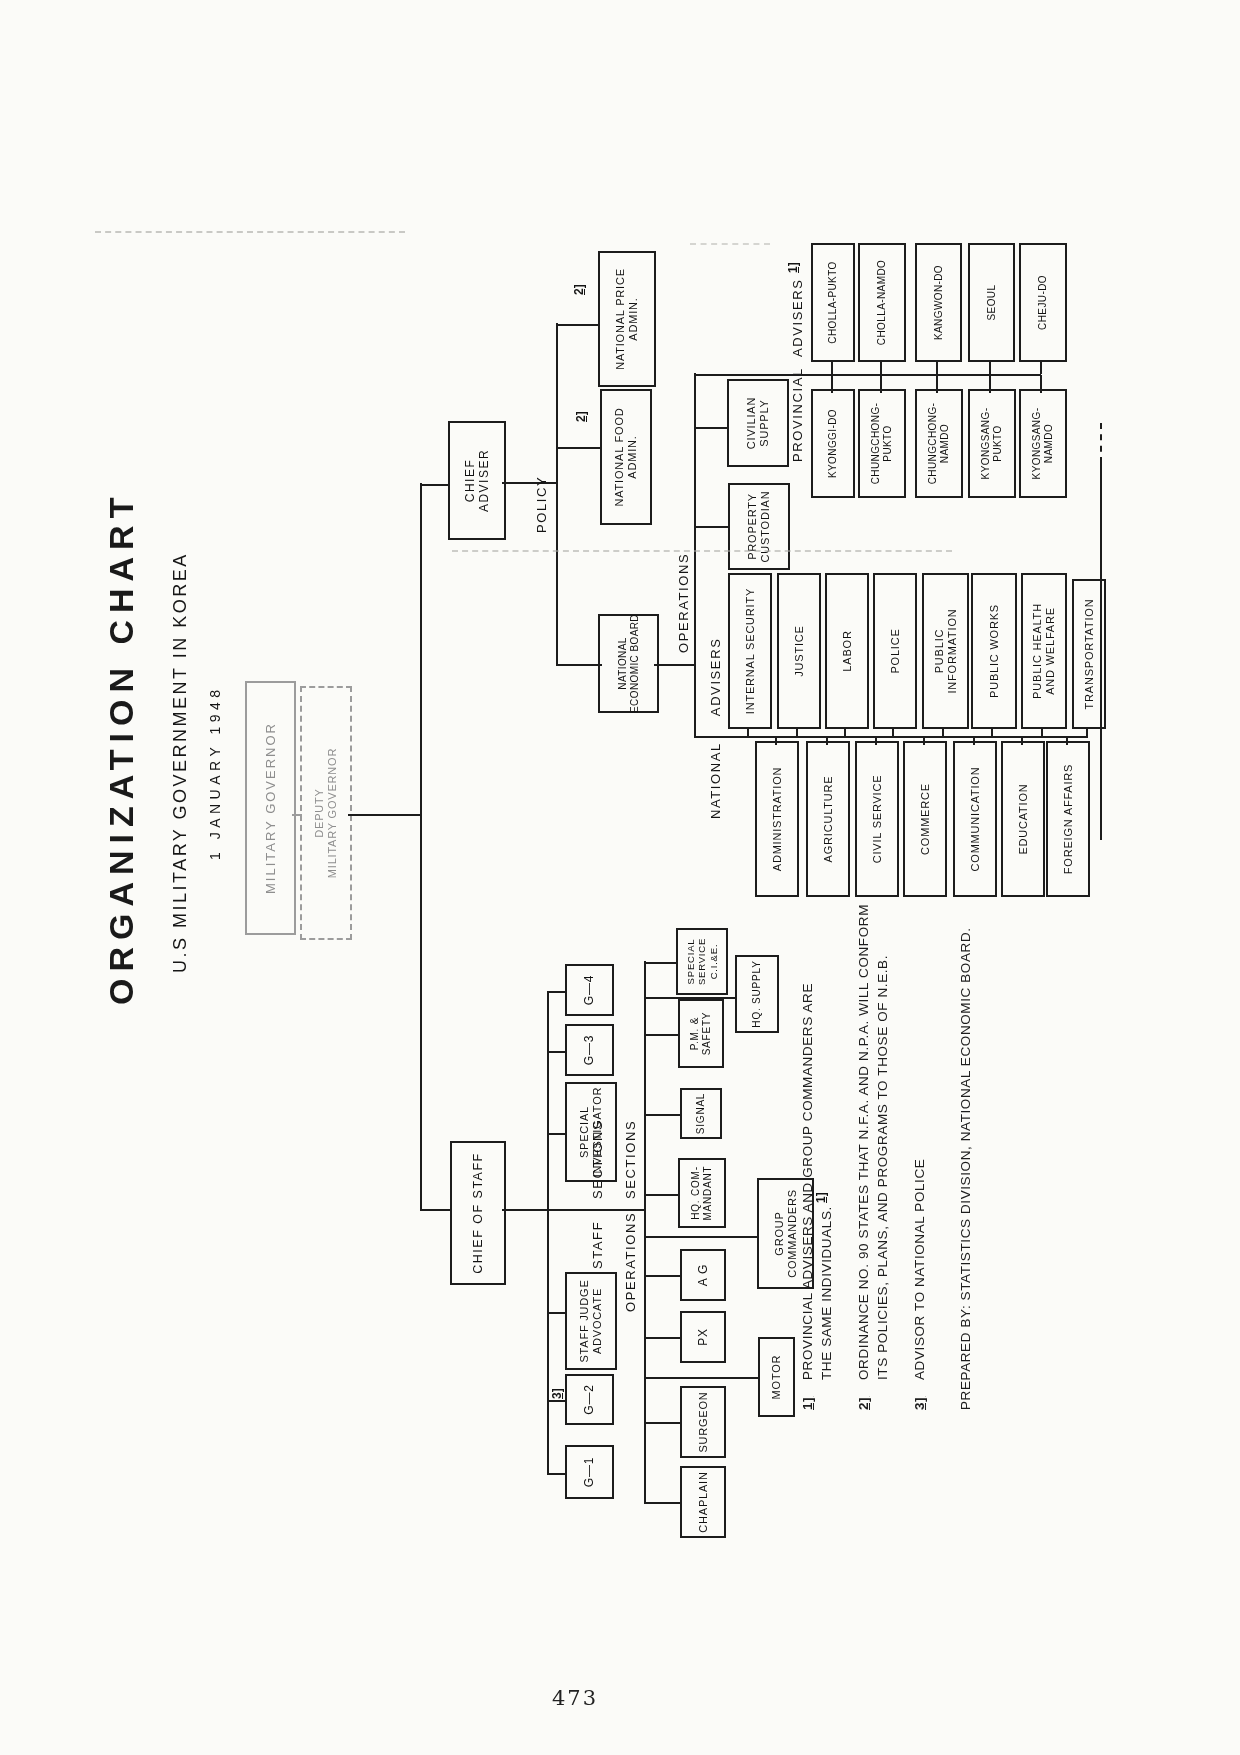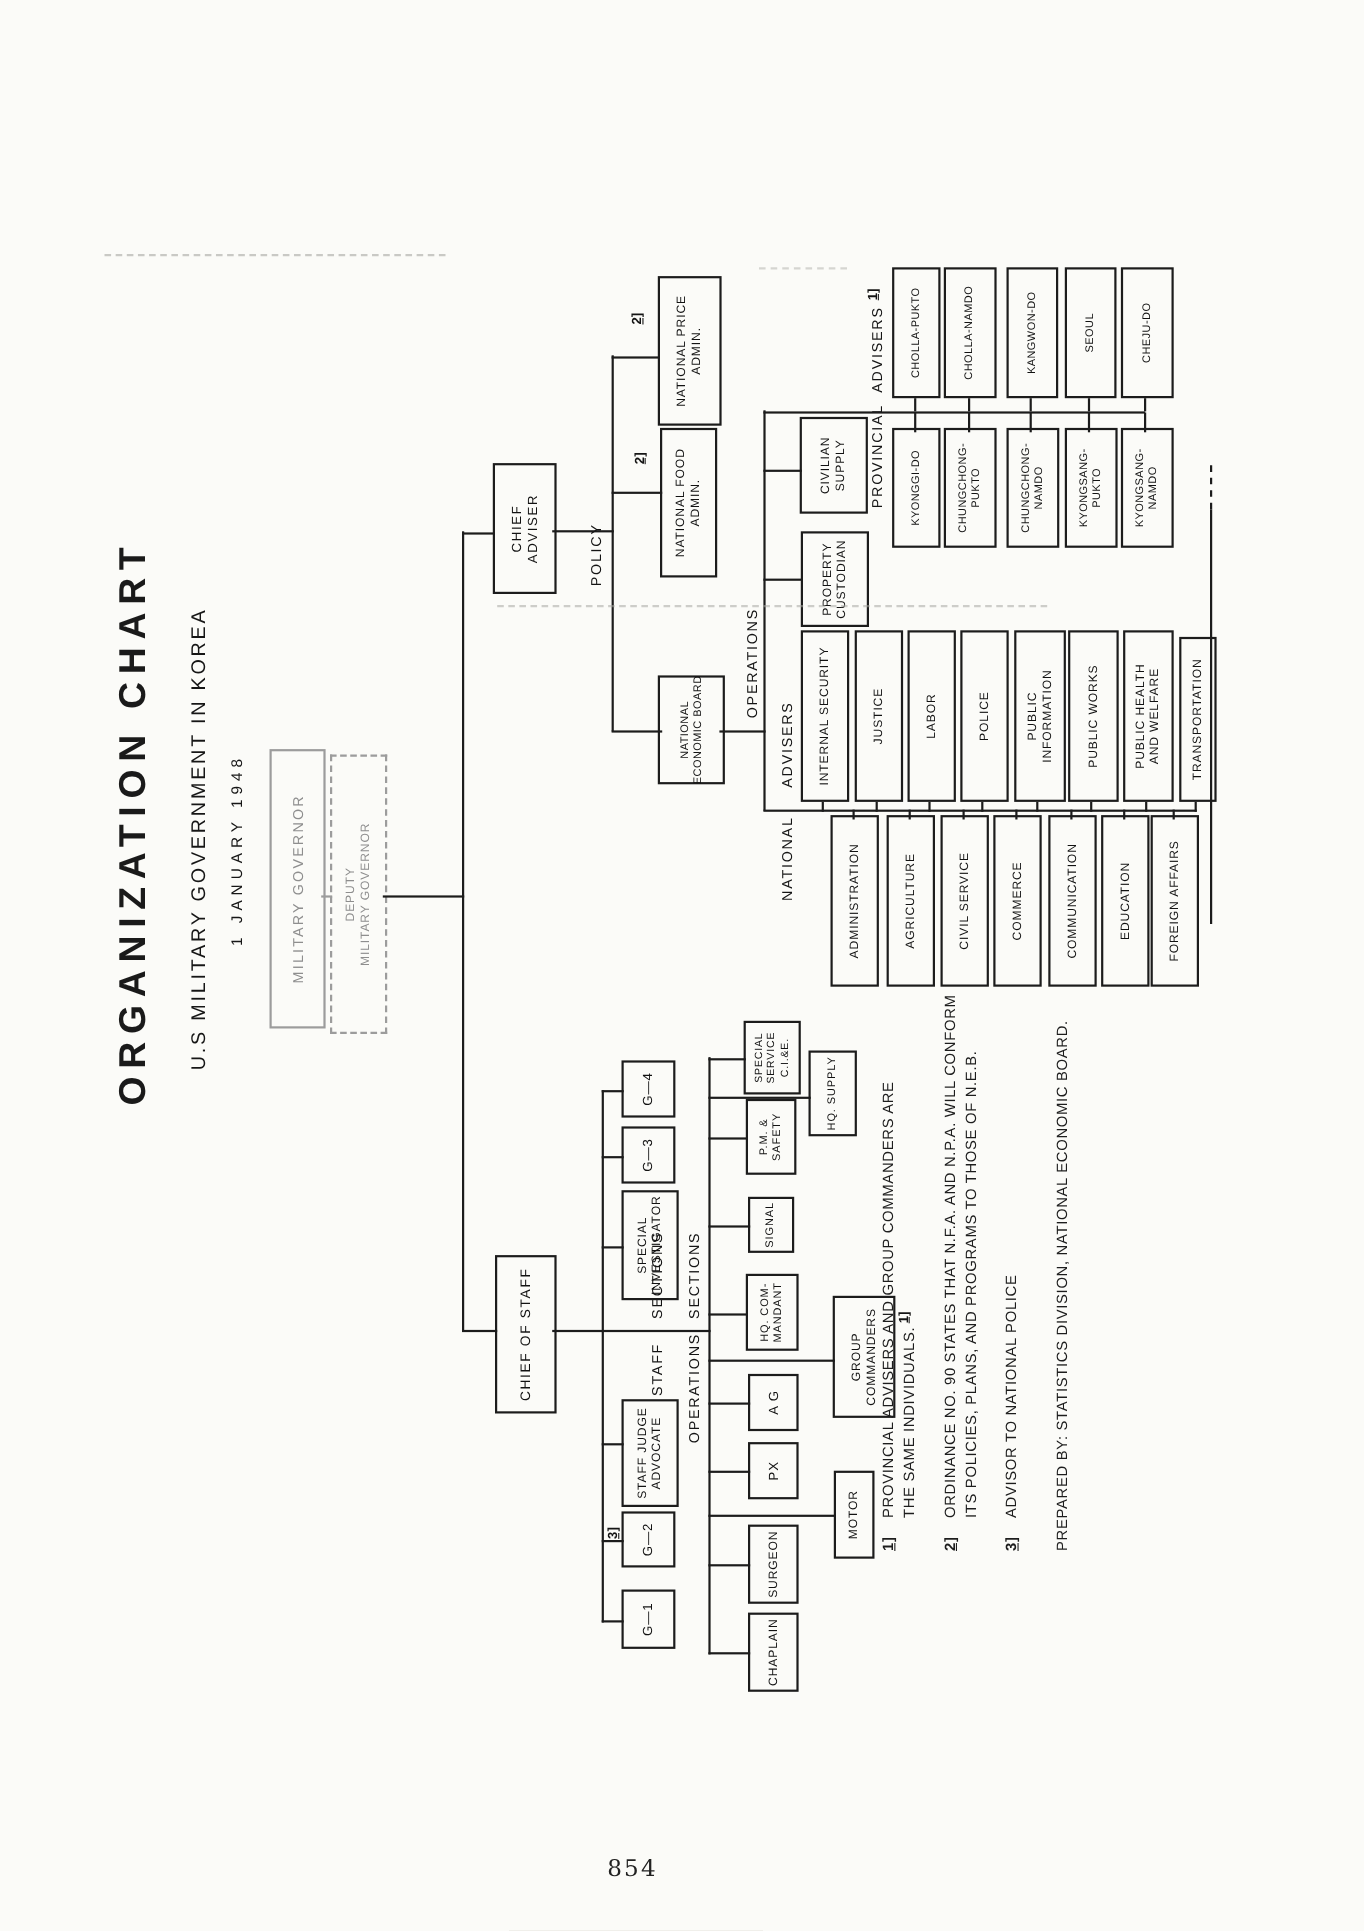--- a/index.html
+++ b/index.html
@@ -341,14 +341,14 @@
   <div class="footnote" style="left:345px;top:912px;">
     <span class="num">3]</span>
     <span class="lines">
           <div>ADVISOR TO NATIONAL POLICE</div>
         </span>
   </div>
   <div class="prepared" style="left:345px;top:958px;">PREPARED BY: STATISTICS DIVISION, NATIONAL ECONOMIC BOARD.</div>
 
  </div>
 
- <div class="pageno">854</div>
+ <div class="pageno">473</div>
 </div>
 
 </body></html>

